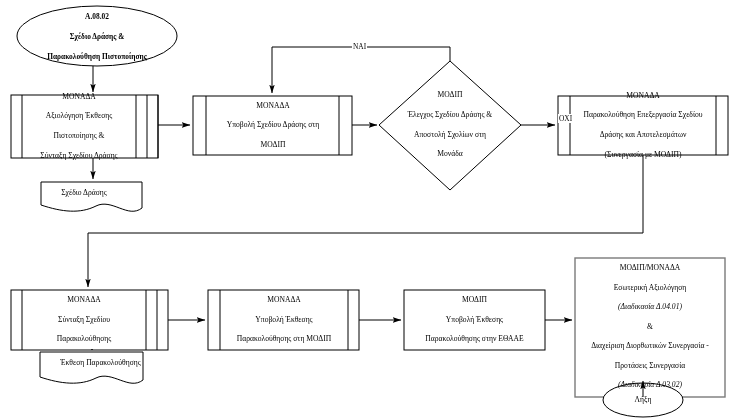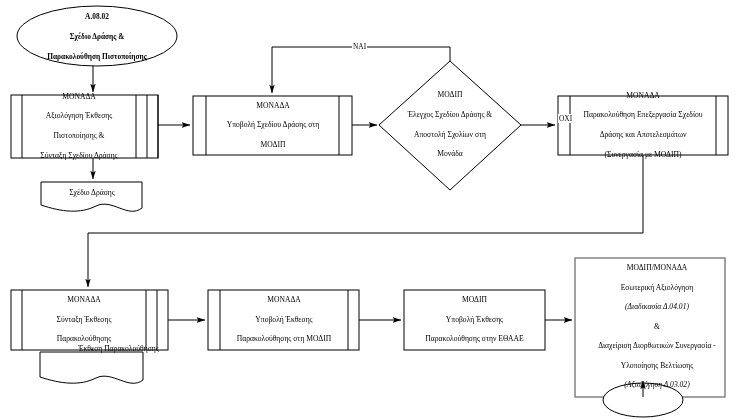--- a/index.html
+++ b/index.html
@@ -144,21 +144,21 @@
     <span class="ln">Παρακολούθηση Πιστοποίησης</span>
   </div>
 
   <div class="node-text" style="left:23px; top:96px; width:112px; height:61px;">
     <span class="ln">ΜΟΝΑΔΑ</span>
     <span class="ln">Αξιολόγηση Έκθεσης</span>
     <span class="ln">Πιστοποίησης &amp;</span>
     <span class="ln">Σύνταξη Σχεδίου Δράσης</span>
   </div>
 
-  <div class="node-text" style="left:42px; top:183px; width:100px; height:20px;justify-content:center;">
+  <div class="node-text" style="left:34px; top:183px; width:100px; height:20px;justify-content:center;">
     <span class="ln">Σχέδιο Δράσης</span>
   </div>
 
   <div class="node-text" style="left:207px; top:97px; width:132px; height:57px;">
     <span class="ln">ΜΟΝΑΔΑ</span>
     <span class="ln">Υποβολή Σχεδίου Δράσης στη</span>
     <span class="ln">ΜΟΔΙΠ</span>
   </div>
 
   <div class="node-text" style="left:371px; top:96px; width:158px; height:58px;">
@@ -170,47 +170,50 @@
 
   <div class="node-text" style="left:570px; top:97px; width:146px; height:57px;">
     <span class="ln">ΜΟΝΑΔΑ</span>
     <span class="ln">Παρακολούθηση Επεξεργασία Σχεδίου</span>
     <span class="ln">Δράσης και Αποτελεσμάτων</span>
     <span class="ln">(Συνεργασία με ΜΟΔΙΠ)</span>
   </div>
 
   <div class="node-text" style="left:23px; top:291px; width:122px; height:58px;">
     <span class="ln">ΜΟΝΑΔΑ</span>
-    <span class="ln">Σύνταξη Έκθεσης</span>
+    <span class="ln">Σύνταξη Σχεδίου</span>
     <span class="ln">Παρακολούθησης</span>
   </div>
 
-  <div class="node-text" style="left:41px; top:339px; width:119px; height:20px;margin-left:18px;">
+  <div class="node-text" style="left:41px; top:353px; width:119px; height:20px;">
     <span class="ln">Έκθεση Παρακολούθησης</span>
   </div>
 
   <div class="node-text" style="left:221px; top:291px; width:126px; height:58px;">
     <span class="ln">ΜΟΝΑΔΑ</span>
     <span class="ln">Υποβολή Έκθεσης</span>
     <span class="ln">Παρακολούθησης στη ΜΟΔΙΠ</span>
   </div>
 
   <div class="node-text" style="left:405px; top:291px; width:139px; height:58px;">
     <span class="ln">ΜΟΔΙΠ</span>
     <span class="ln">Υποβολή Έκθεσης</span>
     <span class="ln">Παρακολούθησης στην ΕΘΑΑΕ</span>
   </div>
 
-  <div class="node-text" style="left:576px; top:259px; width:148px; height:136px;padding-left:7px;">
+  <div class="node-text" style="left:576px; top:259px; width:148px; height:136px;">
     <span class="ln">ΜΟΔΙΠ/ΜΟΝΑΔΑ</span>
     <span class="ln">Εσωτερική Αξιολόγηση</span>
     <span class="ln italic">(Διαδικασία Δ.04.01)</span>
     <span class="ln">&amp;</span>
     <span class="ln">Διαχείριση Διορθωτικών Συνεργασία -</span>
-    <span class="ln">Υλοποίησης Βελτίωσης</span>
-    <span class="ln italic">(Αξιολόγηση Δ.03.02)</span>
-  </div>
-
+    <span class="ln">Προτάσεις Συνεργασία</span>
+    <span class="ln italic">(Διαδικασία Δ.03.02)</span>
+  </div>
+
+  <div class="node-text" style="left:603px; top:390px; width:80px; height:20px;">
+    <span class="ln">Λήξη</span>
+  </div>
 
   <div class="edge-label" style="left:352px; top:42px;">ΝΑΙ</div>
   <div class="edge-label" style="left:521px; top:114px;margin-left:37px;">ΟΧΙ</div>
 
 </div>
 
 </body></html>

